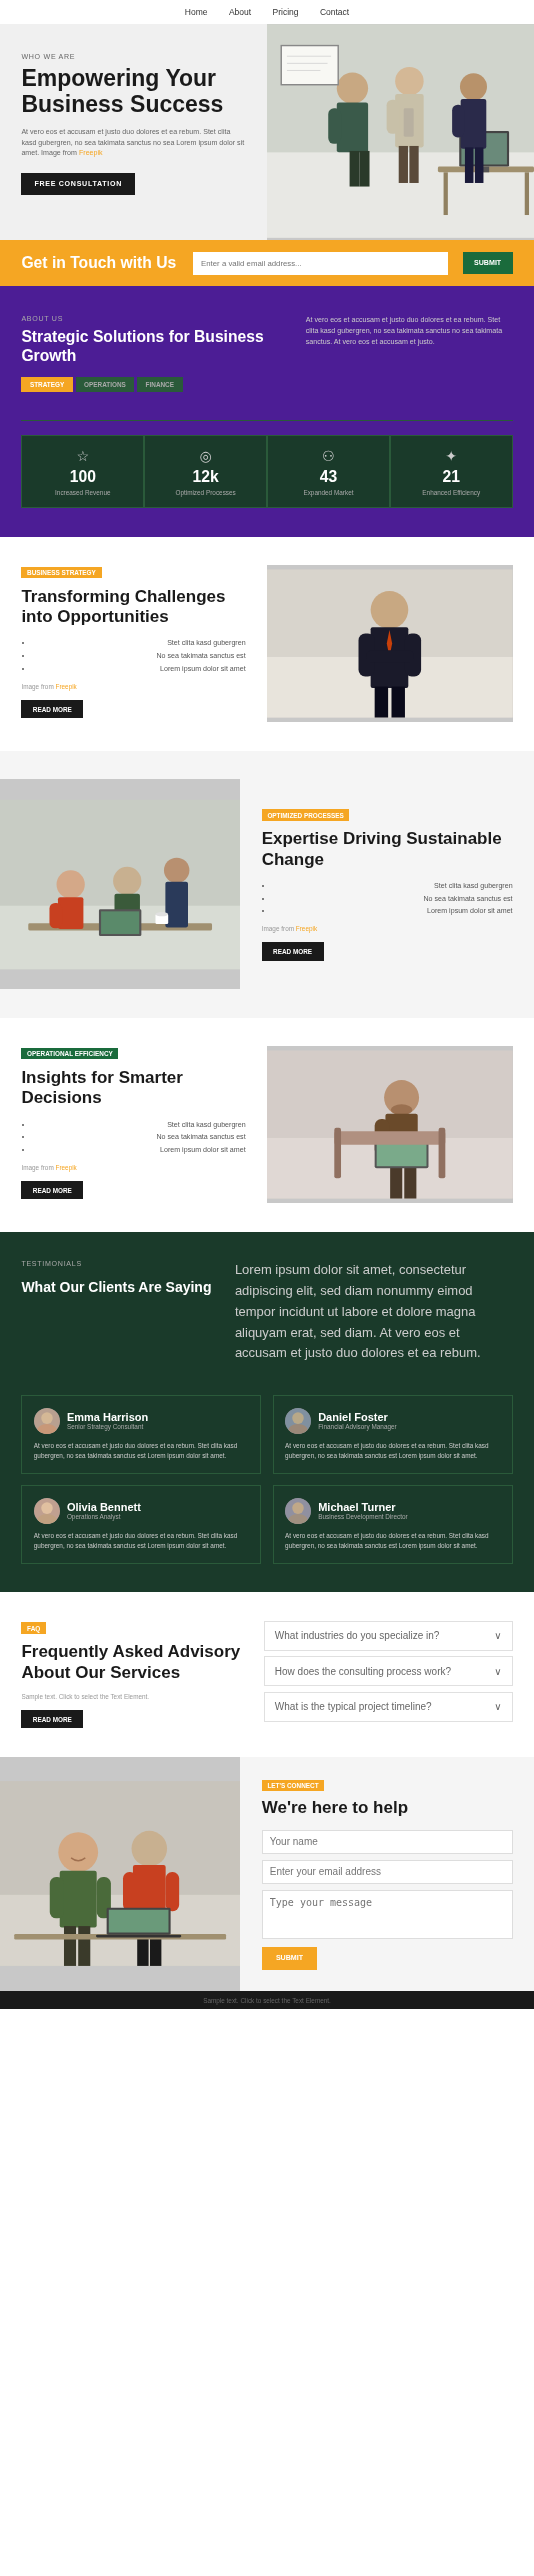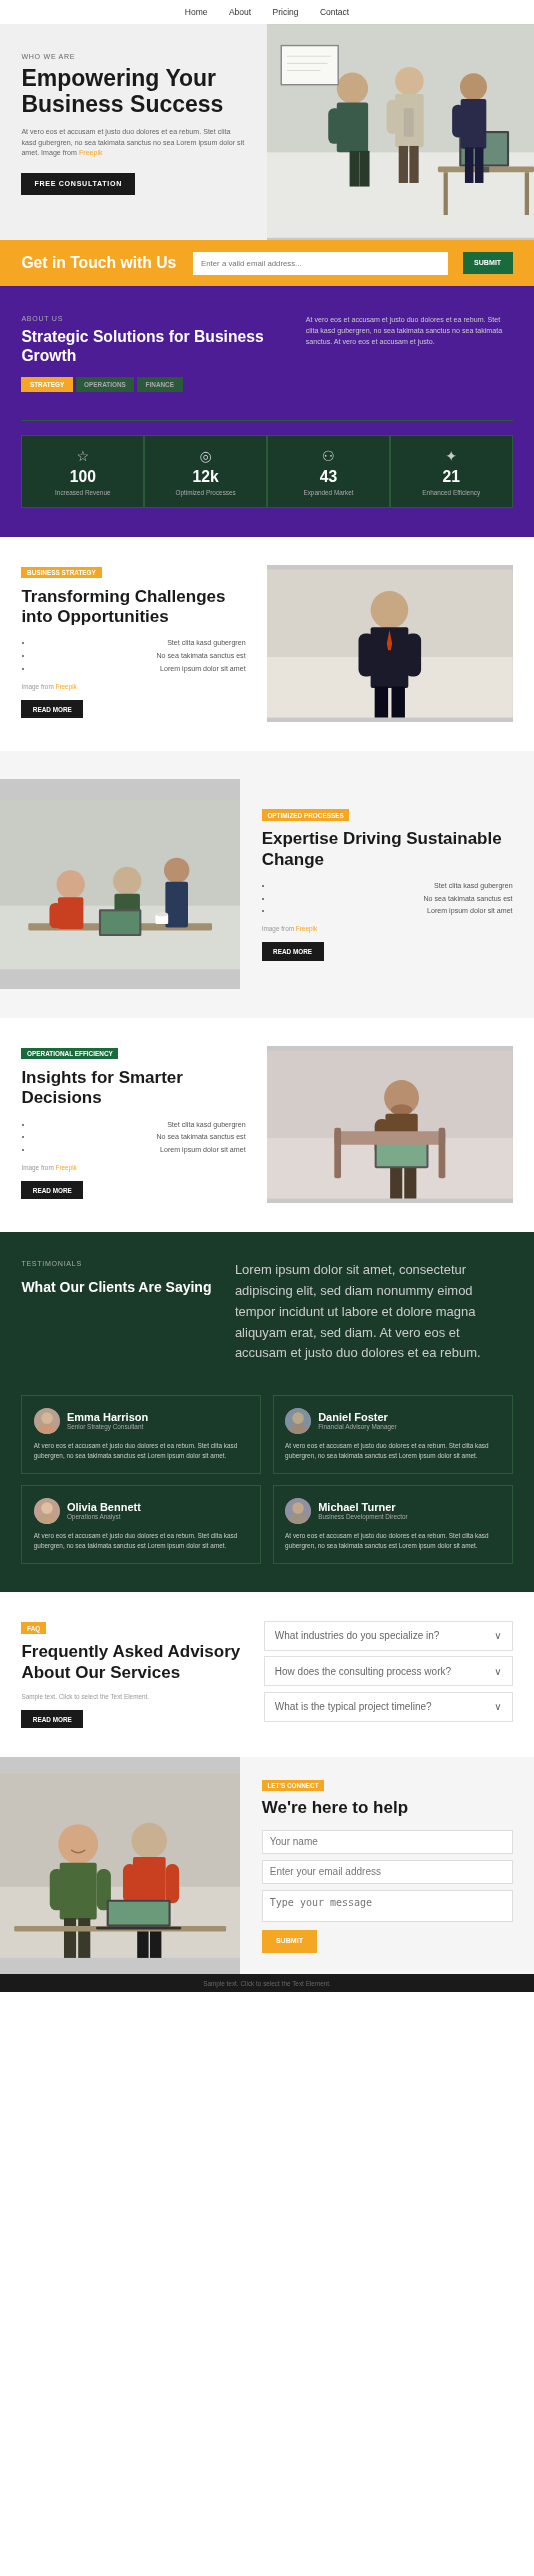--- a/index.html
+++ b/index.html
@@ -91,21 +91,21 @@
     .faq-question span { font-size: 10px; color: #666; }
 
     
     .contact-section { background: #f5f5f5; display: flex; min-height: 185px; }
     .contact-image { width: 45%; background: #c0c0c0; overflow: hidden; }
     .contact-image .img-placeholder { height: 100%; min-height: 185px; }
     .contact-content { width: 55%; padding: 21.4px; }
     .contact-tag { background: #f5a623; color: #fff; font-size: 6.4px; font-weight: bold; padding: 2.1px 5.7px; text-transform: uppercase; display: inline-block; margin-bottom: 7.1px; }
     .contact-title { font-size: 17px; font-weight: 900; color: #1a1a1a; margin-bottom: 11.4px; }
     .contact-form input, .contact-form textarea { display: block; width: 100%; border: 0.7px solid #ddd; padding: 5.7px 7.1px; font-size: 10px; margin-bottom: 5.7px; outline: none; background: #fff; }
-    .contact-form textarea { height: 32px; resize: none; }
+    .contact-form textarea { height: 49px; resize: none; }
     .contact-submit { background: #f5a623; color: #fff; border: none; padding: 7.1px 14.2px; font-size: 7.1px; font-weight: bold; text-transform: uppercase; cursor: pointer; margin-top: 2.8px; }
 
     
     .footer { background: #1a1a1a; padding: 5.7px; text-align: center; font-size: 6.4px; color: #666; }
   </style>
 </head>
 <body>
 
 <nav>
   <a href="#">Home</a>

